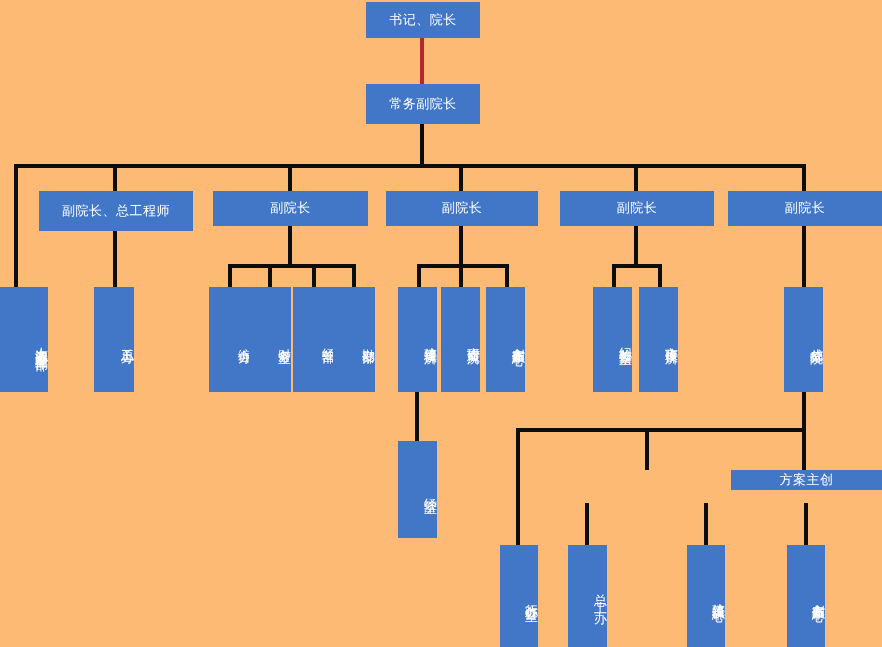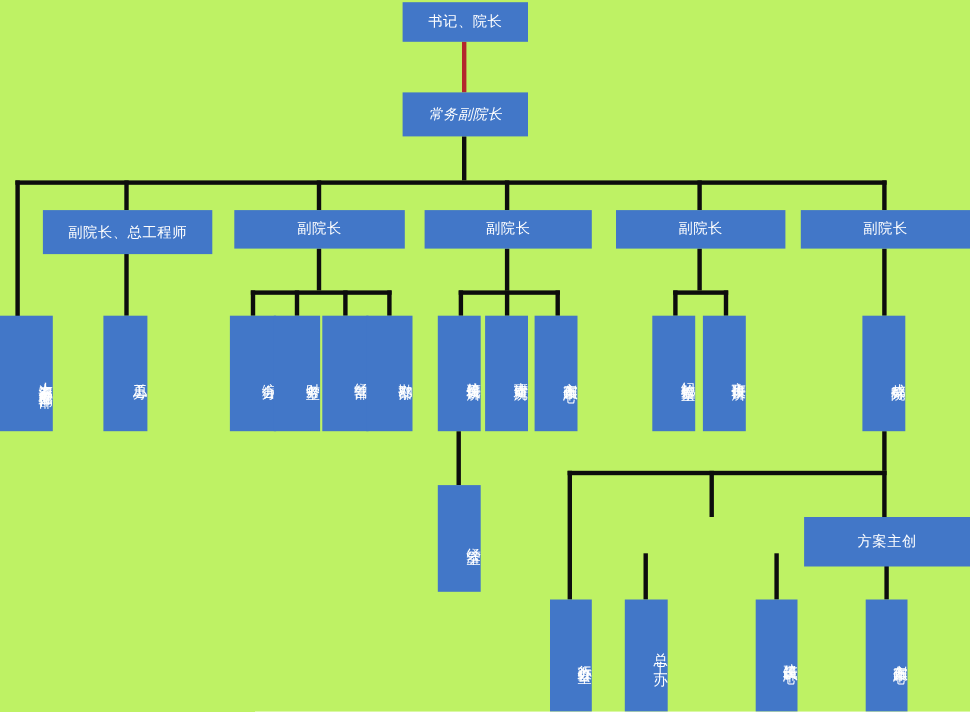--- a/index.html
+++ b/index.html
@@ -7,21 +7,21 @@
     padding: 0;
     background: #ffffff;
   }
   body {
     font-family: "Liberation Sans", "DejaVu Sans", sans-serif;
   }
   #chart {
     position: relative;
     width: 882px;
     height: 647px;
-    background: #bef264;
+    background: #fdba74;
     overflow: hidden;
   }
   
   .line {
     position: absolute;
     background: #0d0d0d;
   }
   .line-red {
     position: absolute;
     background: #b3282d;
@@ -120,21 +120,21 @@
   <div class="line" style="left:645px; top:428px; width:4px; height:42px;"></div>
   <div class="line" style="left:802px; top:428px; width:4px; height:42px;"></div>
 
   <div class="line" style="left:585px; top:503px; width:4px; height:42px;"></div>
   <div class="line" style="left:704px; top:503px; width:4px; height:42px;"></div>
 
   <div class="line" style="left:804px; top:503px; width:4px; height:42px;"></div>
 
   <div class="node h" style="left:366px; top:2px; width:114px; height:36px;">书记、院长</div>
 
-  <div class="node h" style="left:366px; top:84px; width:114px; height:40px;font-style:italic;">常务副院长</div>
+  <div class="node h" style="left:366px; top:84px; width:114px; height:40px;">常务副院长</div>
 
   <div class="node h" style="left:39px; top:191px; width:154px; height:40px;">副院长、总工程师</div>
   <div class="node h" style="left:213px; top:191px; width:155px; height:35px;">副院长</div>
   <div class="node h" style="left:386px; top:191px; width:152px; height:35px;">副院长</div>
   <div class="node h" style="left:560px; top:191px; width:154px; height:35px;">副院长</div>
   <div class="node h" style="left:728px; top:191px; width:154px; height:35px;">副院长</div>
 
   <div class="node vpair" style="left:0px; top:287px; width:48px; height:105px;">
     <span class="vcol">人力资源部</span>
     <span class="vcol">党群工作部</span>
@@ -151,20 +151,20 @@
   <div class="node v" style="left:441px; top:287px; width:39px; height:105px;">古建研究所</div>
   <div class="node v" style="left:486px; top:287px; width:39px; height:105px;">方案创作中心</div>
 
   <div class="node v" style="left:593px; top:287px; width:39px; height:105px;">纪检监察室</div>
   <div class="node v" style="left:639px; top:287px; width:39px; height:105px;">市政设计所</div>
 
   <div class="node v" style="left:784px; top:287px; width:39px; height:105px;">成都分院</div>
 
   <div class="node v" style="left:398px; top:441px; width:39px; height:97px;">经济室</div>
 
-  <div class="node h" style="left:731px; top:470px; width:151px; height:45px;">方案主创</div>
+  <div class="node h" style="left:731px; top:470px; width:151px; height:20px;">方案主创</div>
 
   <div class="node v" style="left:500px; top:545px; width:38px; height:102px;">行政办公室</div>
   <div class="node v wide-gap" style="left:568px; top:545px; width:39px; height:102px;">总工办</div>
   <div class="node v" style="left:687px; top:545px; width:38px; height:102px;">建筑设计中心</div>
   <div class="node v" style="left:787px; top:545px; width:38px; height:102px;">方案创作中心</div>
 
 </div>
 
 </body></html>

